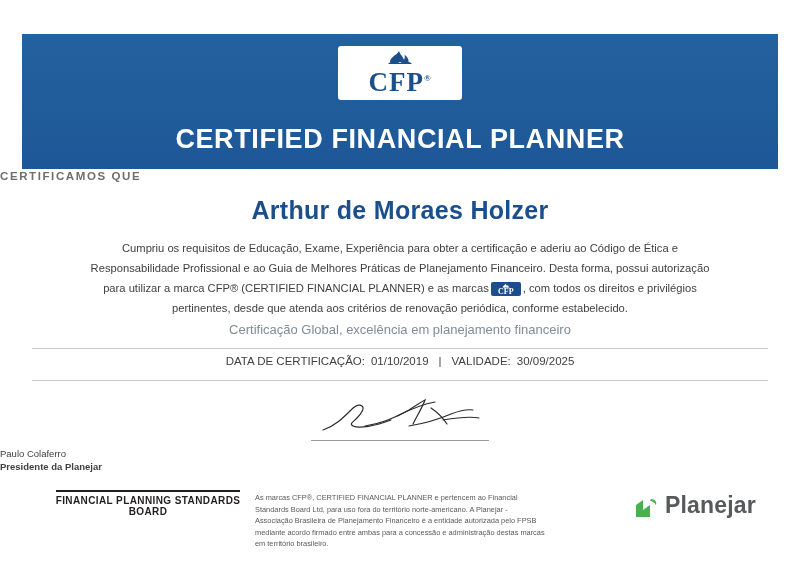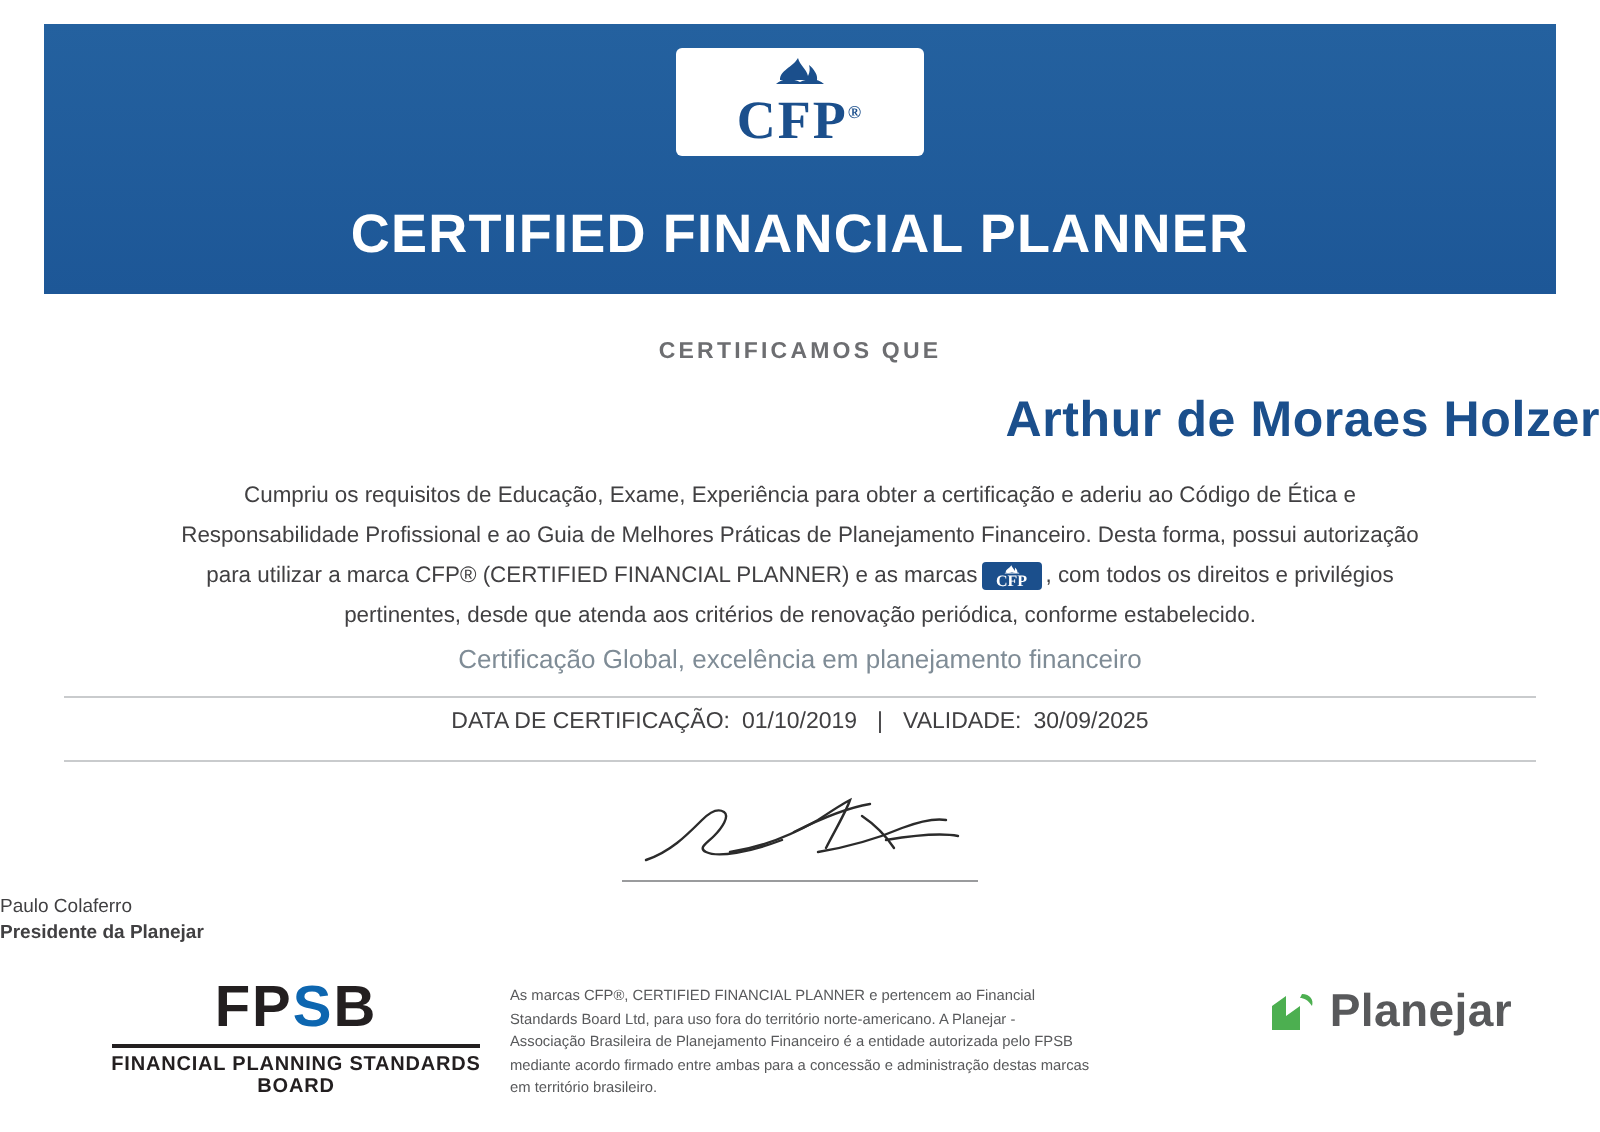--- a/index.html
+++ b/index.html
@@ -18,21 +18,21 @@
     position: relative;
     width: 800px;
     height: 566px;
     background: #ffffff;
     box-sizing: border-box;
   }
 
   
   .header-band {
     position: absolute;
-    top: 12px;
+    top: 34px;
     left: 22px;
     width: 756px;
     height: 135px;
     background: #1e5ea8;
     background: linear-gradient(180deg, #24619f 0%, #1d5797 100%);
   }
   .header-band .logo-wrap {
     position: absolute;
     top: 12px;
     left: 0;
@@ -83,32 +83,31 @@
     font-weight: bold;
     letter-spacing: 0.6px;
   }
 
   
   .certificamos {
     position: absolute;
     top: 170px;
     left: 0;
     width: 100%;
-    text-align: center;
     font-size: 11.5px;
     letter-spacing: 1.6px;
     color: #6d6e71;
     font-weight: bold;
   }
   .holder-name {
     position: absolute;
     top: 196px;
     left: 0;
     width: 100%;
-    text-align: right;
+    text-align: center;
     font-size: 25px;
     color: #1b4f8c;
     font-weight: bold;
     letter-spacing: 0.3px;
   }
 
   .paragraph {
     position: absolute;
     top: 238px;
     left: 78px;
@@ -263,21 +262,21 @@
     font-size: 7.4px;
     line-height: 11.5px;
     color: #58595b;
   }
 
   .planejar {
     position: absolute;
     right: 44px;
     top: 14px;
     display: flex;
-    align-items: center;
+    align-items: flex-end;
     gap: 7px;
   }
   .planejar-mark {
     width: 24px;
     height: 22px;
     position: relative;
   }
   .planejar-text {
     font-size: 23px;
     font-weight: bold;
@@ -334,21 +333,20 @@
       </g>
     </svg>
     <div class="sig-rule"></div>
     <div class="sig-name">Paulo Colaferro</div>
     <div class="sig-role">Presidente da Planejar</div>
   </div>
 
   <div class="footer">
 
     <div class="fpsb">
-      <div class="fpsb-mark"><span>FP</span><span class="s-blue">S</span><span>B</span></div>
       <div class="fpsb-line"></div>
       <div class="fpsb-sub">FINANCIAL PLANNING STANDARDS BOARD</div>
     </div>
 
     <div class="disclaimer">As marcas CFP®, CERTIFIED FINANCIAL PLANNER e        pertencem ao Financial Standards Board Ltd, para uso fora do território norte-americano. A Planejar - Associação Brasileira de Planejamento Financeiro é a entidade autorizada pelo FPSB mediante acordo firmado entre ambas para a concessão e administração destas marcas em território brasileiro.</div>
 
     <div class="planejar">
       <svg class="planejar-mark" viewBox="0 0 24 22">
         <path d="M2 20 L2 8 L9 3 L9 13 L16 8 L16 20 Z" fill="#4caf50"></path>
         <path d="M17 2 C21 2, 23 5, 22 8 C20 5, 18 4, 16 4 Z" fill="#4caf50"></path>

